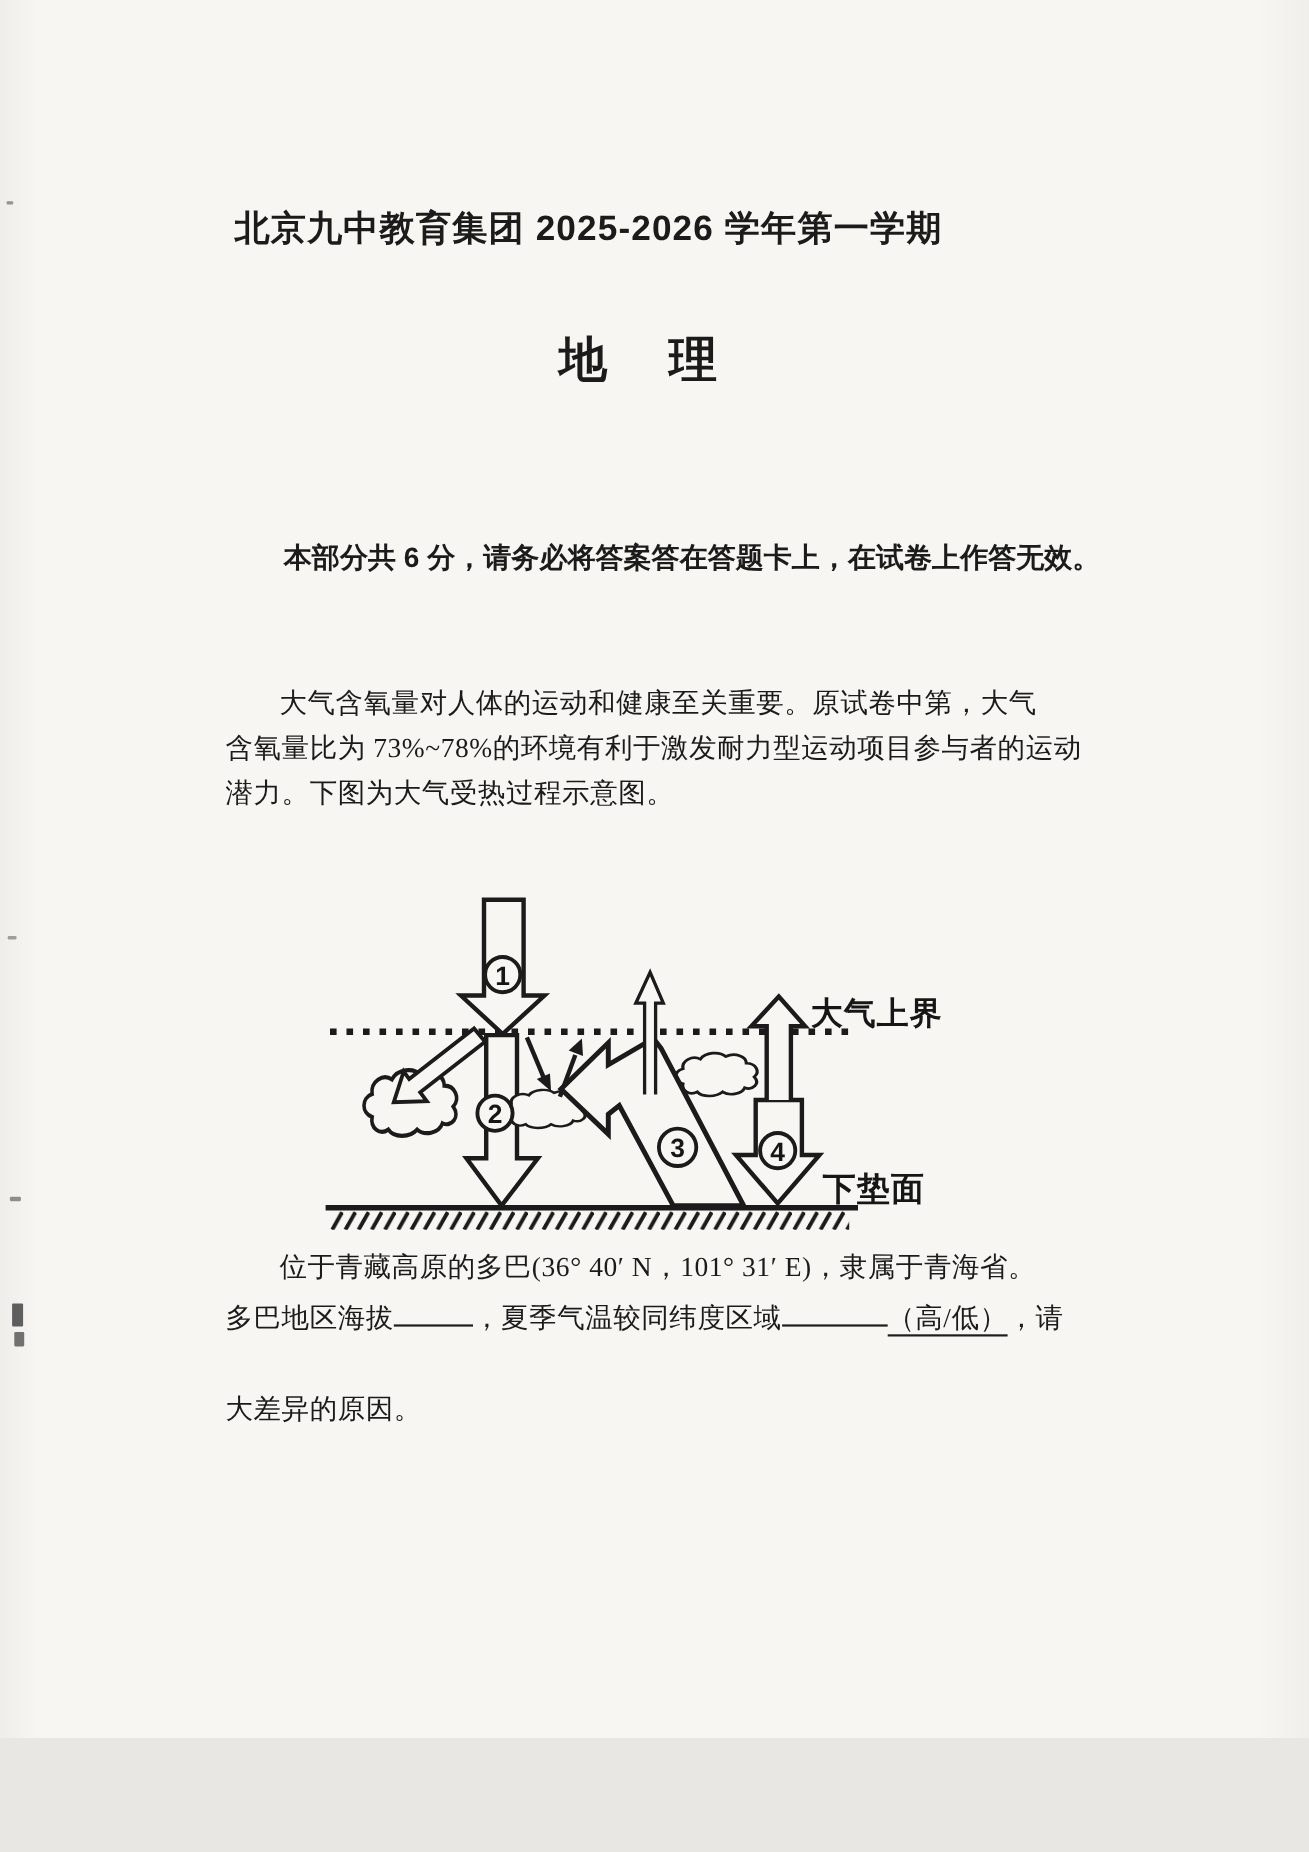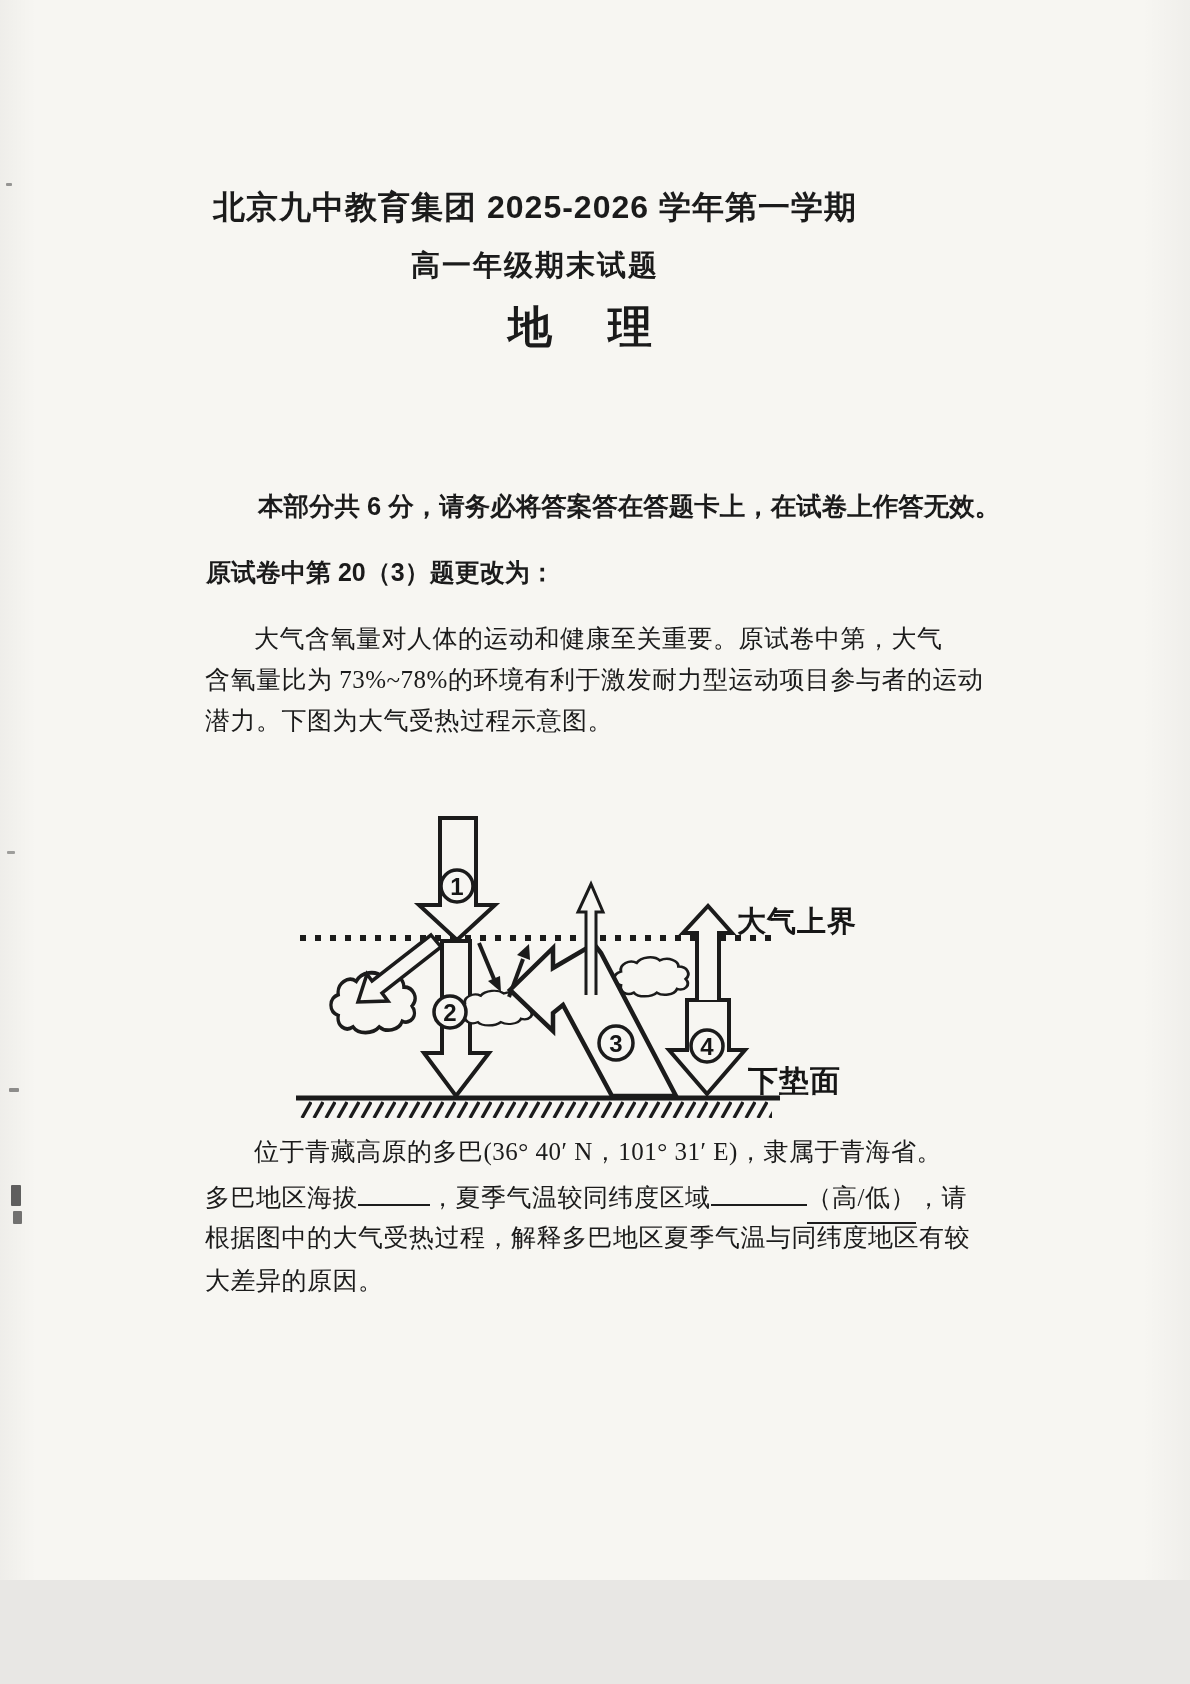--- a/index.html
+++ b/index.html
@@ -28,43 +28,41 @@
   .notice{top:489px;left:258px;font-size:25.5px;font-weight:700;}
   .revision{top:556px;left:206px;font-size:25px;font-weight:700;}
   .body-line{font-size:25px;letter-spacing:0.5px;}
   .il1{top:622px;left:254px;}
   .il2{top:663px;left:205px;}
   .il3{top:704px;left:205px;}
   .ql1{top:1135px;left:254px;}
   .ql2{top:1178px;left:205px;}
   .ql3{top:1221px;left:205px;}
   .ql4{top:1264px;left:205px;}
-  .underlined{border-bottom:2.5px solid #1d1d1d;padding-bottom:11px;}
+  .underlined{border-bottom:2.5px solid #1d1d1d;padding-bottom:1px;}
   .diagram{position:absolute;left:270px;top:750px;width:620px;height:385px;}
   .artifact{position:absolute;background:#3a3a3a;border-radius:1px;}
   .a1{left:6px;top:183px;width:6px;height:3px;opacity:.5;}
   .a2{left:7px;top:851px;width:8px;height:3px;opacity:.45;}
   .a3{left:9px;top:1088px;width:10px;height:4px;opacity:.55;}
   .a4{left:11px;top:1185px;width:10px;height:21px;opacity:.8;}
   .a5{left:13px;top:1211px;width:9px;height:13px;opacity:.7;}
   svg text{font-family:"Liberation Sans", sans-serif;fill:#161616;}
 </style>
 </head>
 <body>
 
 <div class="page">
 
   <div class="abs center-line t1 heiti">北京九中教育集团 2025-2026 学年第一学期</div>
-  <div class="abs center-line t2 heiti">高一年级期末试题</div>
   <div class="abs center-line subject heiti">地　理</div>
 
 
   <div class="abs notice heiti">本部分共 6 分，请务必将答案答在答题卡上，在试卷上作答无效。</div>
 
-  <div class="abs revision heiti">原试卷中第 20（3）题更改为：</div>
 
   <div class="abs body-line il1">大气含氧量对人体的运动和健康至关重要。原试卷中第，大气</div>
   <div class="abs body-line il2">含氧量比为 73%~78%的环境有利于激发耐力型运动项目参与者的运动</div>
   <div class="abs body-line il3">潜力。下图为大气受热过程示意图。</div>
 
   <svg class="diagram" viewBox="270 750 620 385" xmlns="http://www.w3.org/2000/svg">
     <defs>
       <pattern id="hatchp" patternUnits="userSpaceOnUse" width="12" height="20">
         <line x1="11" y1="2" x2="2" y2="18" stroke="#1b1b1b" stroke-width="3.5"></line>
       </pattern>
@@ -115,21 +113,20 @@
     <text x="737" y="931" font-size="29" font-weight="bold" letter-spacing="1">大气上界</text>
     <text x="748" y="1091" font-size="30" font-weight="bold" letter-spacing="1">下垫面</text>
   </svg>
 
   <div class="abs body-line ql1">位于青藏高原的多巴(36° 40′ N，101° 31′ E)，隶属于青海省。</div>
 
   <div class="abs body-line ql2">
     <span>多巴地区海拔</span><span class="blank b-q1"></span><span>，夏季气温较同纬度区域</span><span class="blank b-q2"></span><span class="underlined">（高/低）</span><span>，请</span>
   </div>
 
-  <div class="abs body-line ql3">根据图中的大气受热过程，解释多巴地区夏季气温与同纬度地区有较</div>
   <div class="abs body-line ql4">大差异的原因。</div>
 
   <span class="artifact a1"></span>
   <span class="artifact a2"></span>
   <span class="artifact a3"></span>
   <span class="artifact a4"></span>
   <span class="artifact a5"></span>
 
 </div>
 

